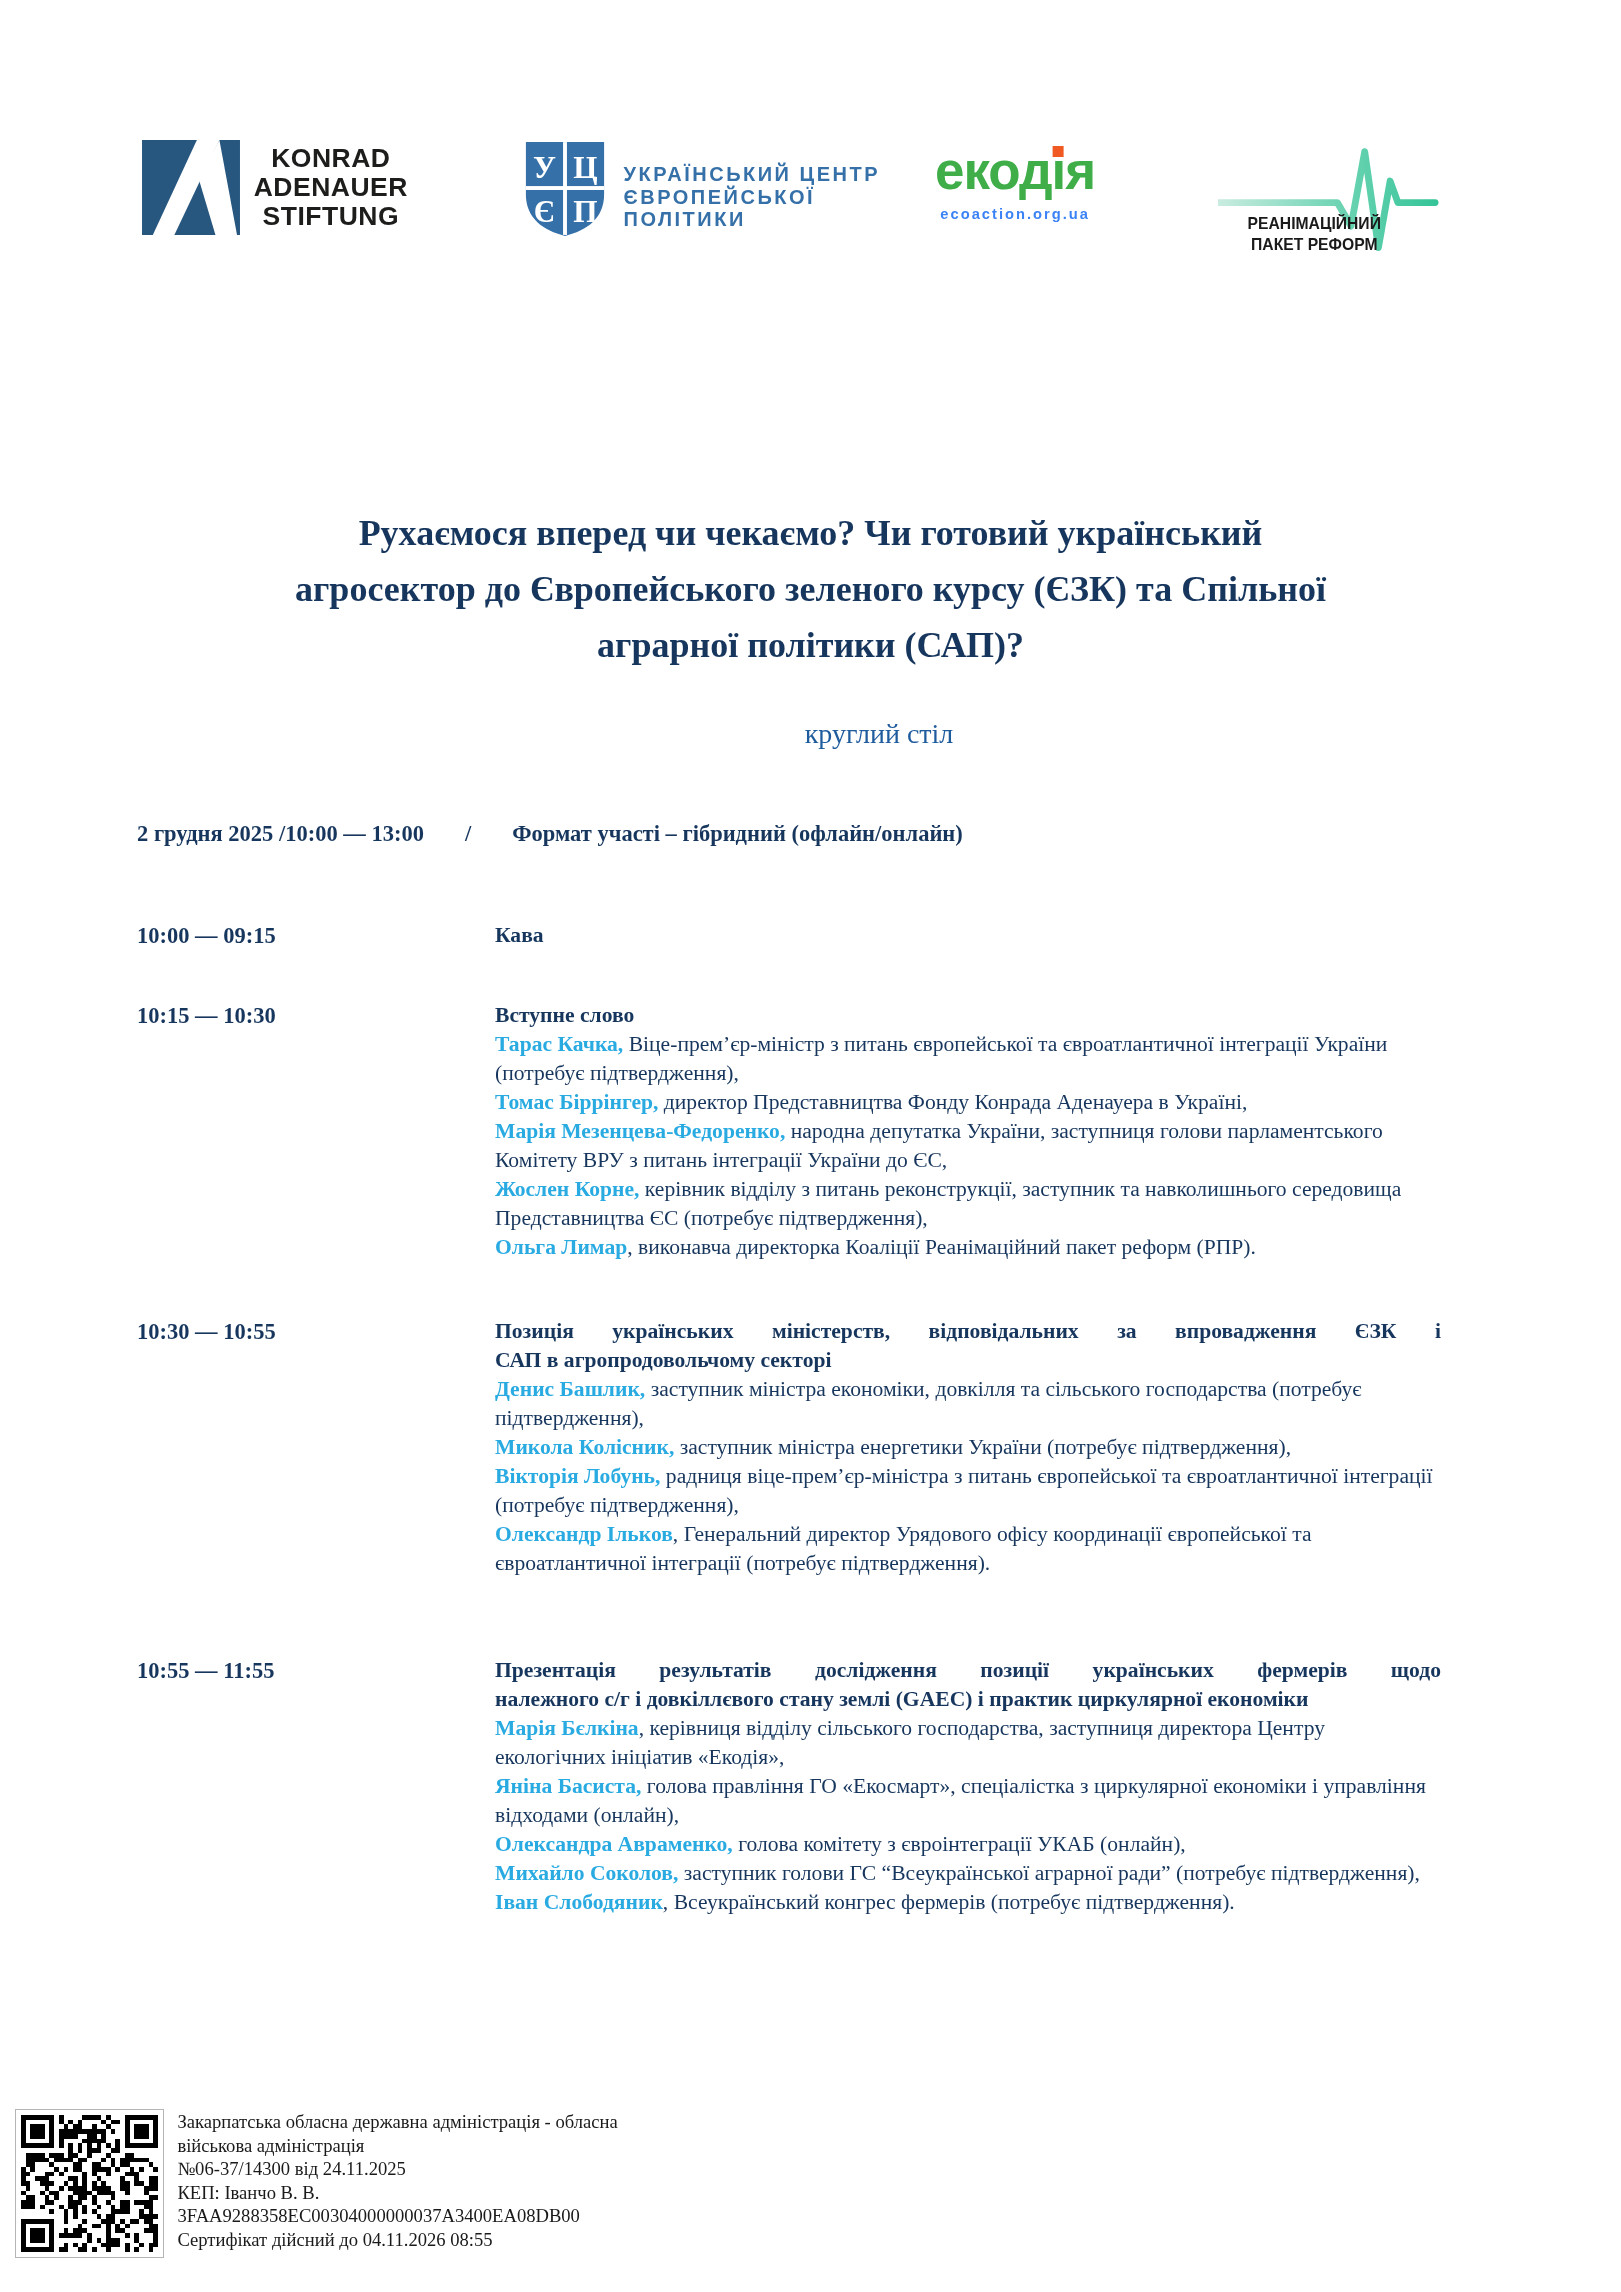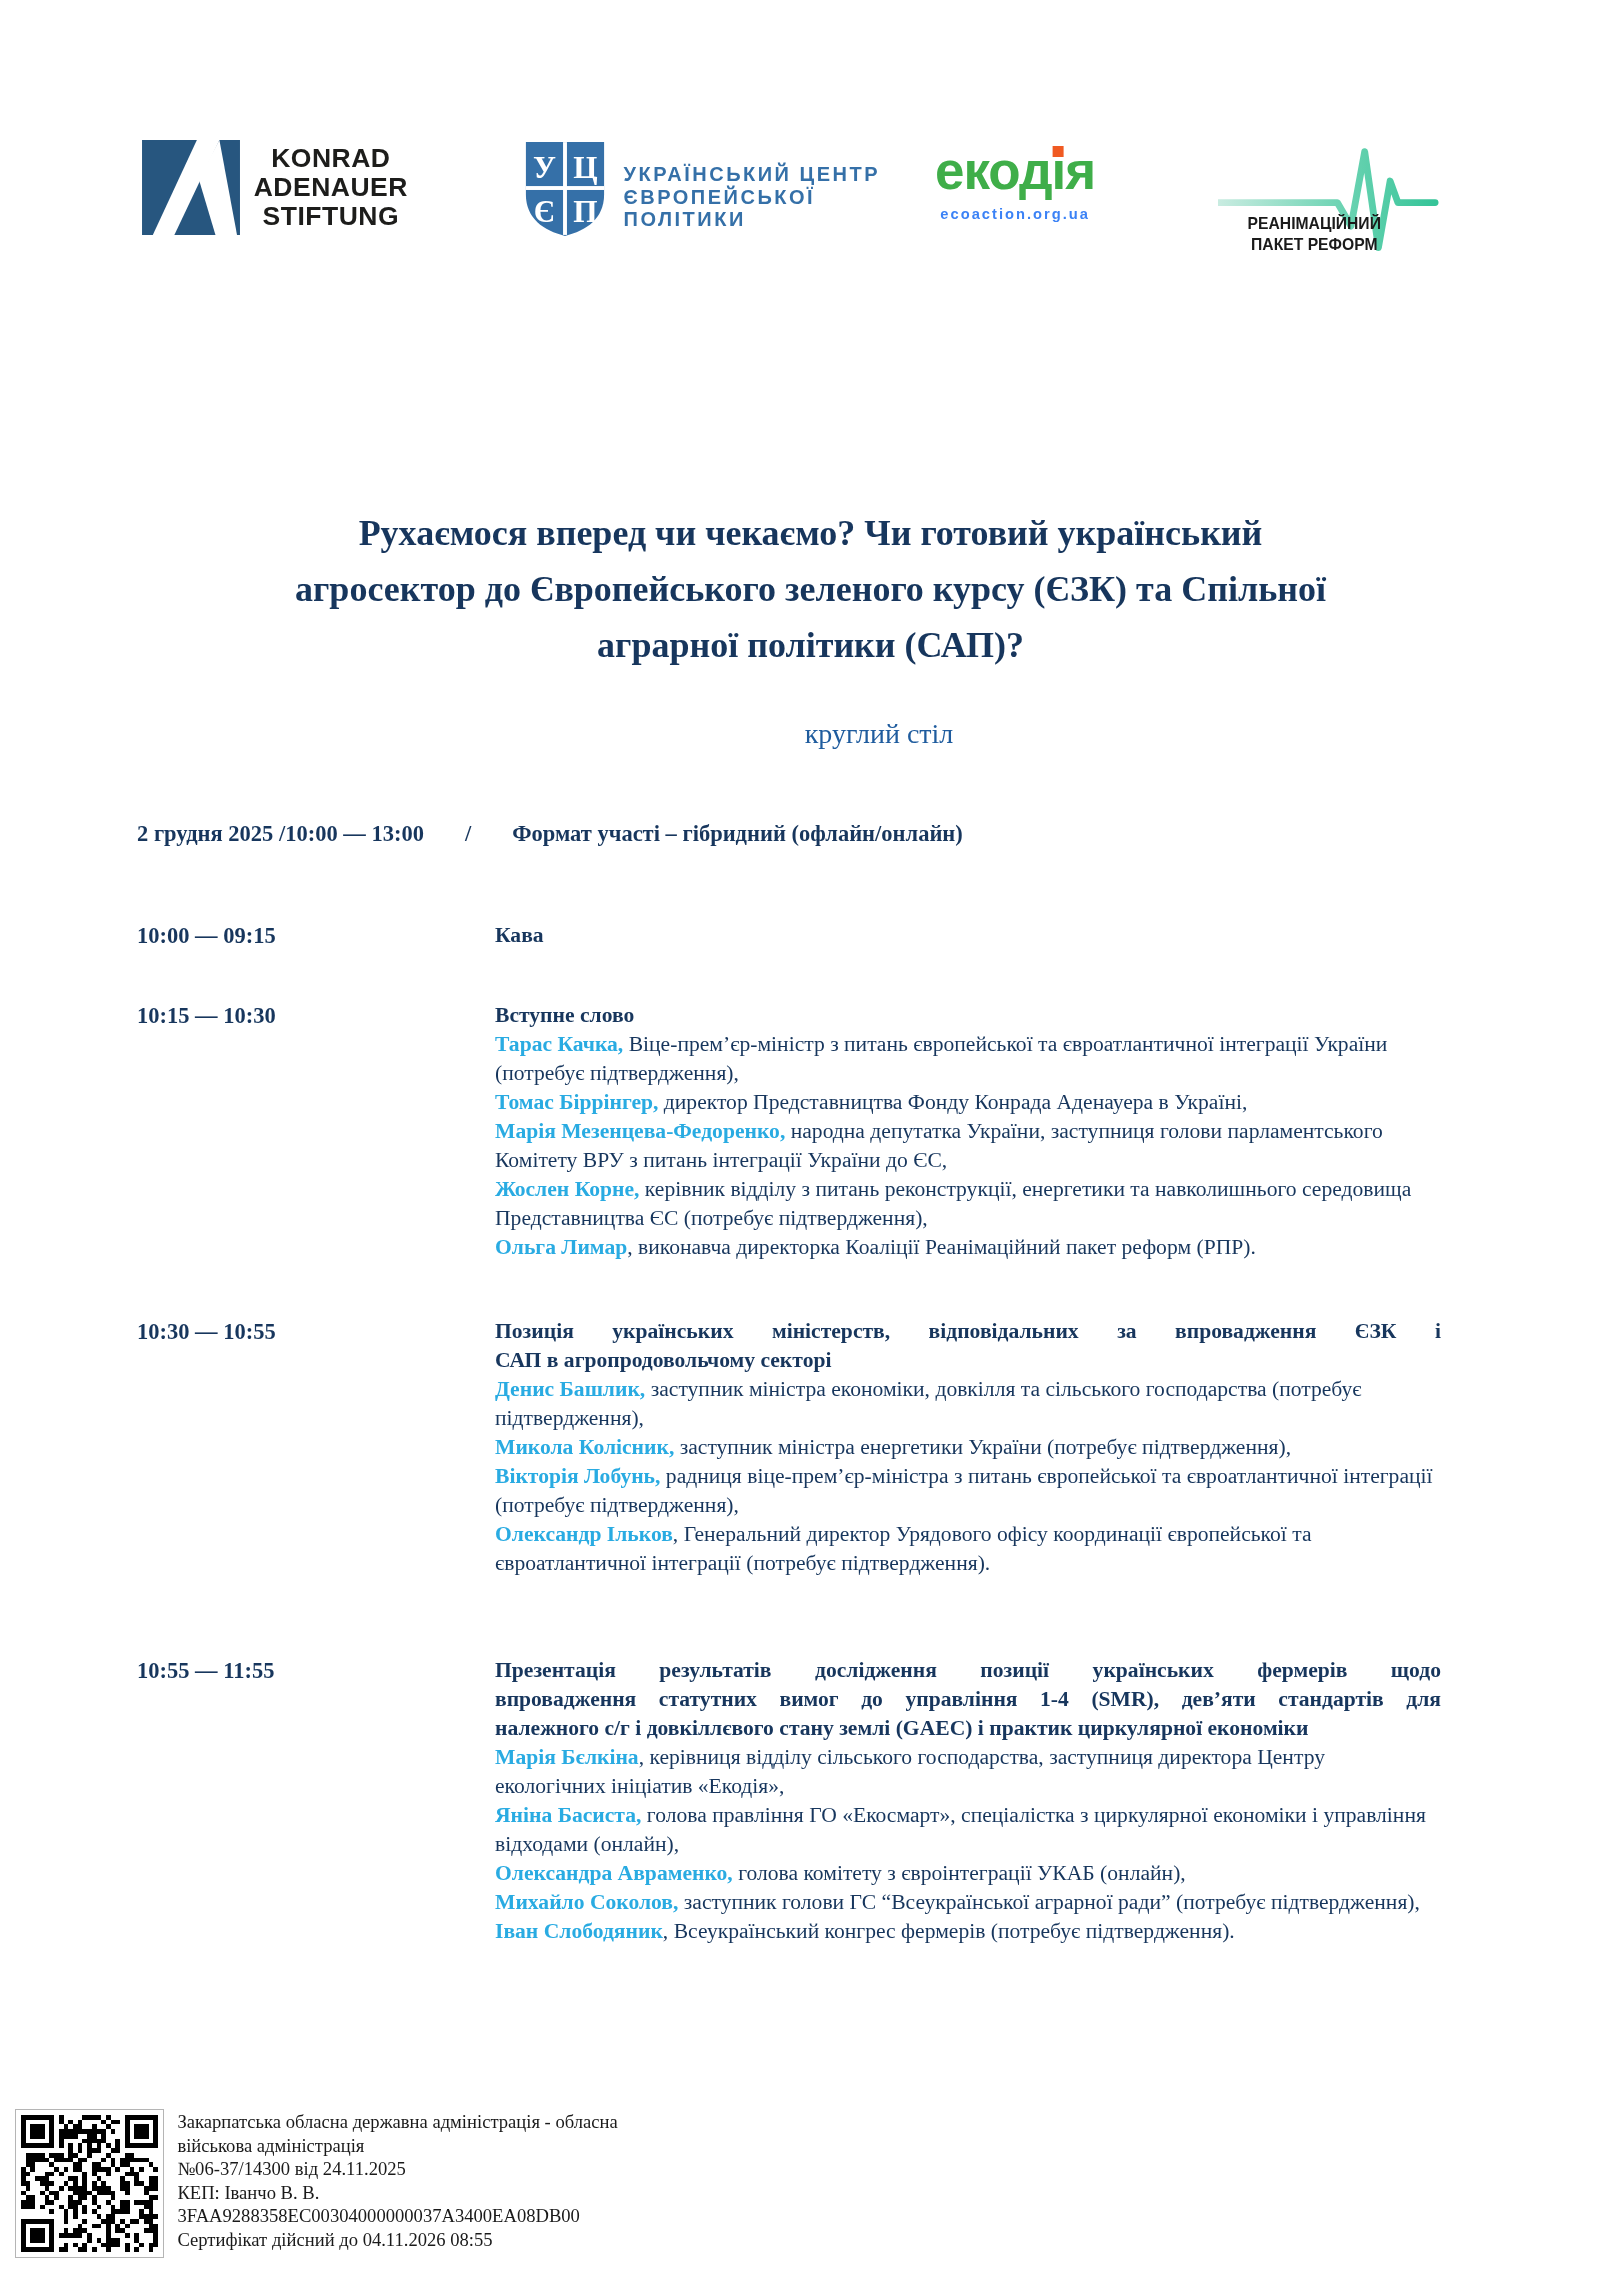--- a/index.html
+++ b/index.html
@@ -132,21 +132,21 @@
       </div>
     </div>
 
     <div class="arow mb2">
       <div class="time">10:15 — 10:30</div>
       <div class="content">
         <p class="s-title">Вступне слово</p>
         <p class="speaker"><span class="sp-name">Тарас Качка,</span><span> Віце-прем’єр-міністр з питань європейської та євроатлантичної інтеграції України (потребує підтвердження),</span></p>
         <p class="speaker"><span class="sp-name">Томас Біррінгер,</span><span> директор Представництва Фонду Конрада Аденауера в Україні,</span></p>
         <p class="speaker"><span class="sp-name">Марія Мезенцева-Федоренко,</span><span> народна депутатка України, заступниця голови парламентського Комітету ВРУ з питань інтеграції України до ЄС,</span></p>
-        <p class="speaker"><span class="sp-name">Жослен Корне,</span><span> керівник відділу з питань реконструкції, енергетики та навколишнього середовища Представництва ЄС (потребує підтвердження),</span></p>
+        <p class="speaker"><span class="sp-name">Жослен Корне,</span><span> керівник відділу з питань реконструкції, заступник та навколишнього середовища Представництва ЄС (потребує підтвердження),</span></p>
         <p class="speaker"><span class="sp-name">Ольга Лимар</span><span>, виконавча директорка Коаліції Реанімаційний пакет реформ (РПР).</span></p>
       </div>
     </div>
 
     <div class="arow mb3">
       <div class="time">10:30 — 10:55</div>
       <div class="content">
         <p class="s-title">
           <span class="jline">Позиція українських міністерств, відповідальних за впровадження ЄЗК і</span>
           <span class="nline">САП в агропродовольчому секторі</span>
@@ -156,21 +156,20 @@
         <p class="speaker"><span class="sp-name">Вікторія Лобунь,</span><span> радниця віце-прем’єр-міністра з питань європейської та євроатлантичної інтеграції (потребує підтвердження),</span></p>
         <p class="speaker"><span class="sp-name">Олександр Ільков</span><span>, Генеральний директор Урядового офісу координації європейської та євроатлантичної інтеграції (потребує підтвердження).</span></p>
       </div>
     </div>
 
     <div class="arow">
       <div class="time">10:55 — 11:55</div>
       <div class="content">
         <p class="s-title">
           <span class="jline">Презентація результатів дослідження позиції українських фермерів щодо</span>
-          <span class="jline">впровадження статутних вимог до управління 1-4 (SMR), дев’яти стандартів для</span>
           <span class="nline">належного с/г і довкіллєвого стану землі (GAEC) і практик циркулярної економіки</span>
         </p>
         <p class="speaker"><span class="sp-name">Марія Бєлкіна</span><span>, керівниця відділу сільського господарства, заступниця директора Центру екологічних ініціатив «Екодія»,</span></p>
         <p class="speaker"><span class="sp-name">Яніна Басиста,</span><span> голова правління ГО «Екосмарт», спеціалістка з циркулярної економіки і управління відходами (онлайн),</span></p>
         <p class="speaker"><span class="sp-name">Олександра Авраменко,</span><span> голова комітету з євроінтеграції УКАБ (онлайн),</span></p>
         <p class="speaker"><span class="sp-name">Михайло Соколов,</span><span> заступник голови ГС “Всеукраїнської аграрної ради” (потребує підтвердження),</span></p>
         <p class="speaker"><span class="sp-name">Іван Слободяник</span><span>, Всеукраїнський конгрес фермерів (потребує підтвердження).</span></p>
       </div>
     </div>
   </section>

